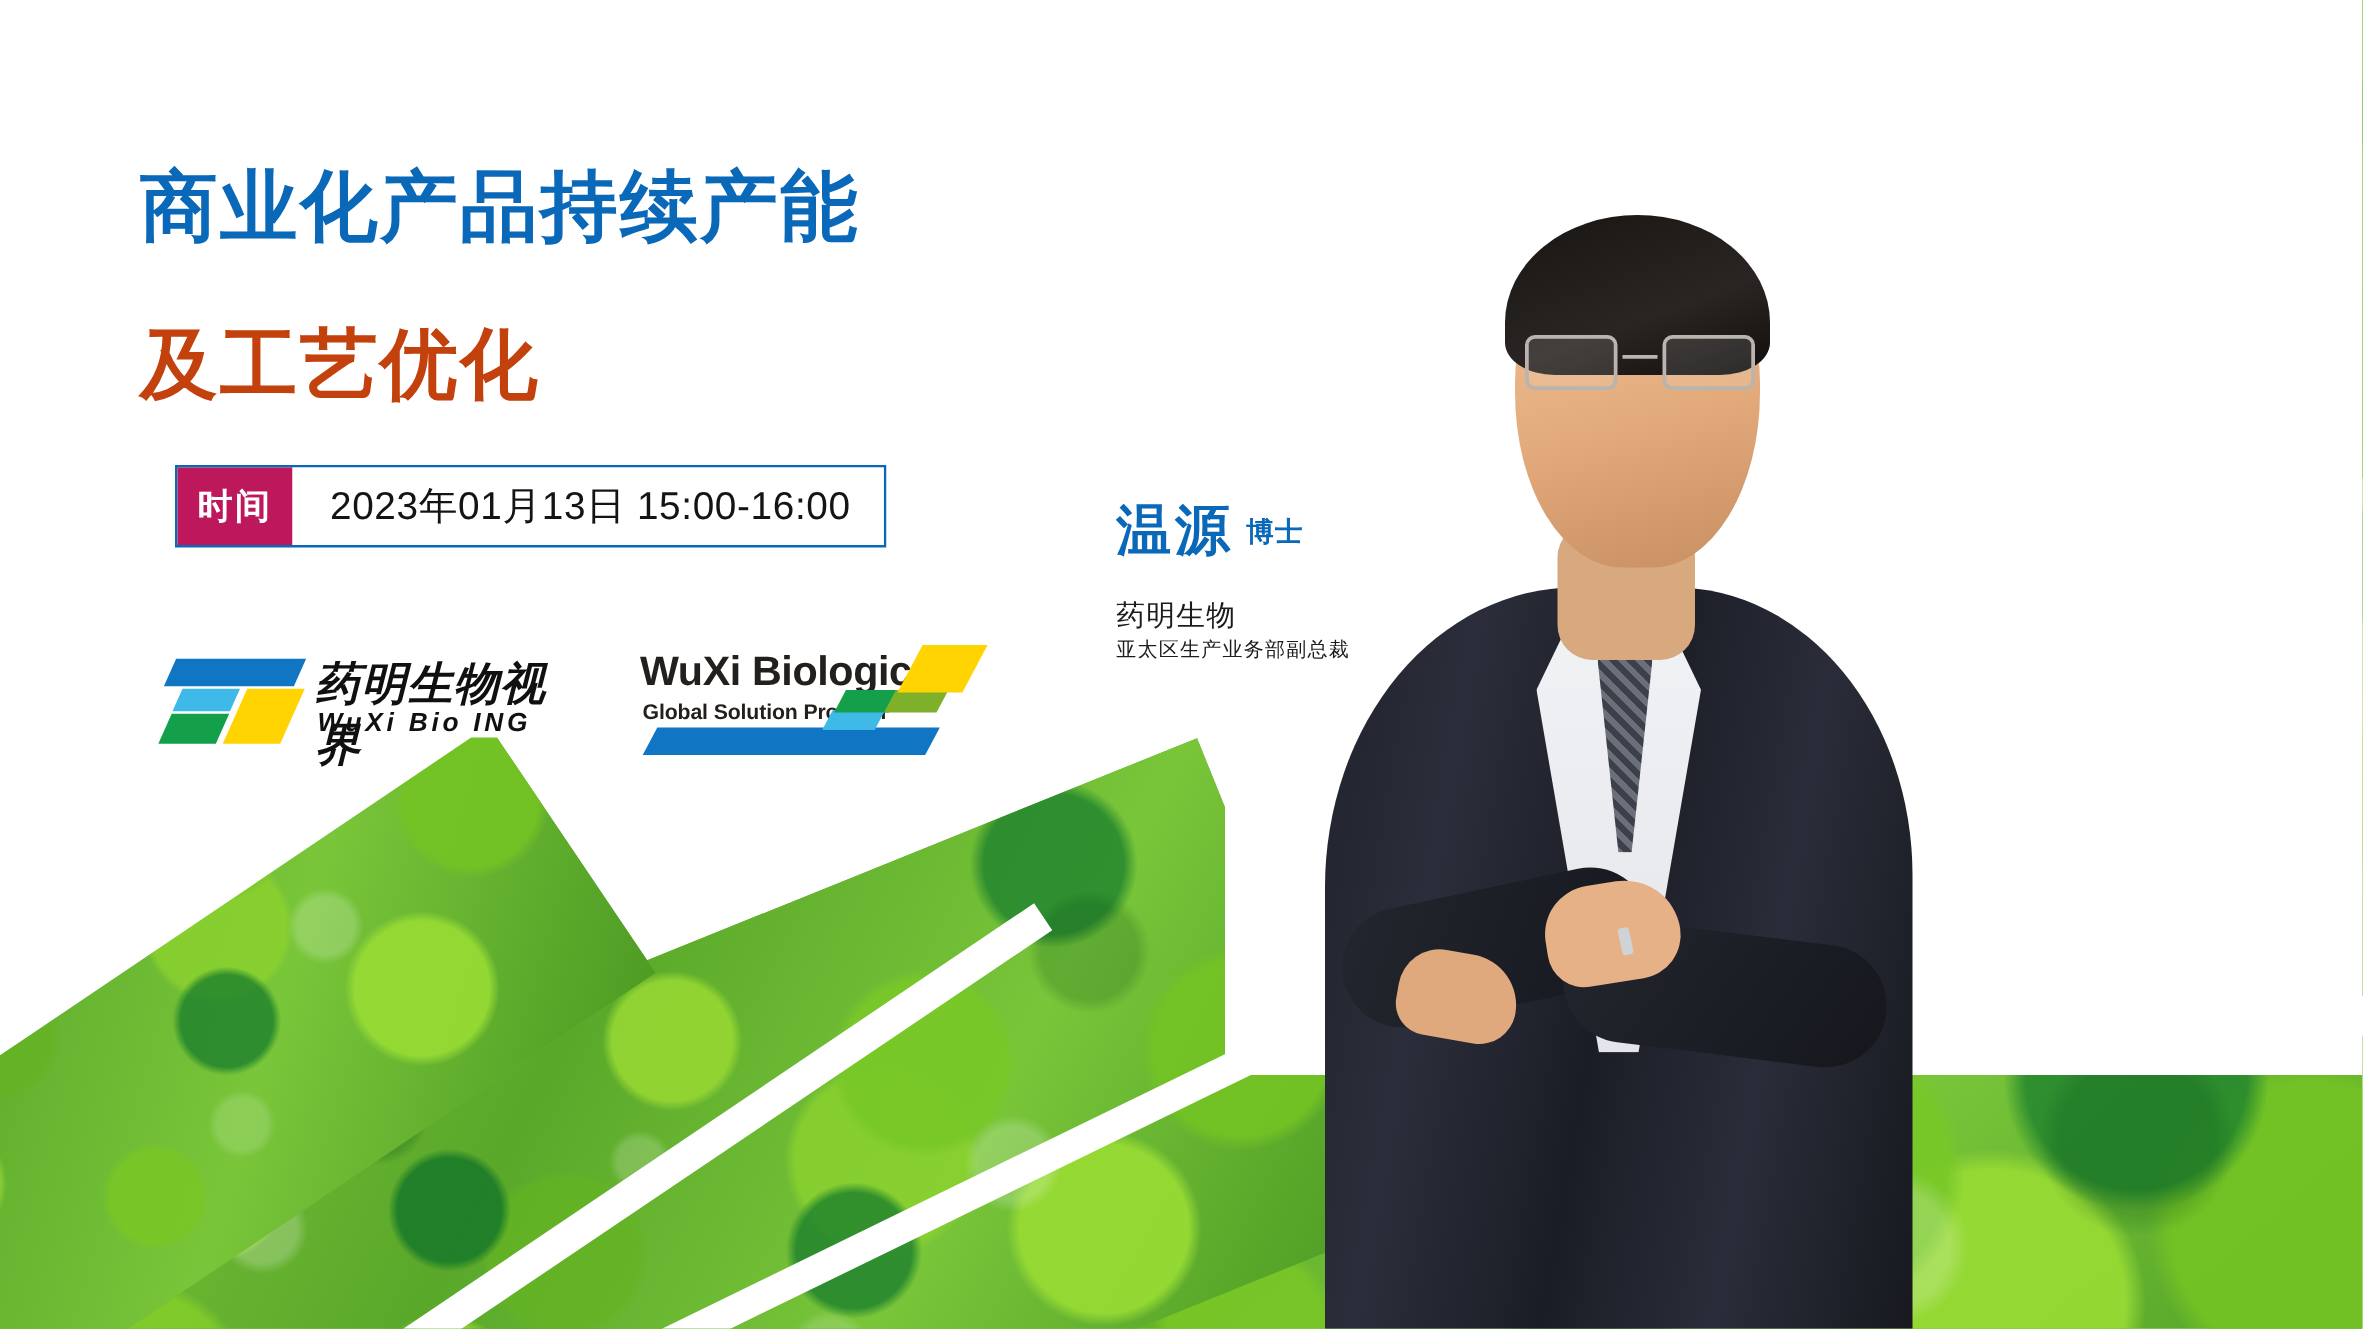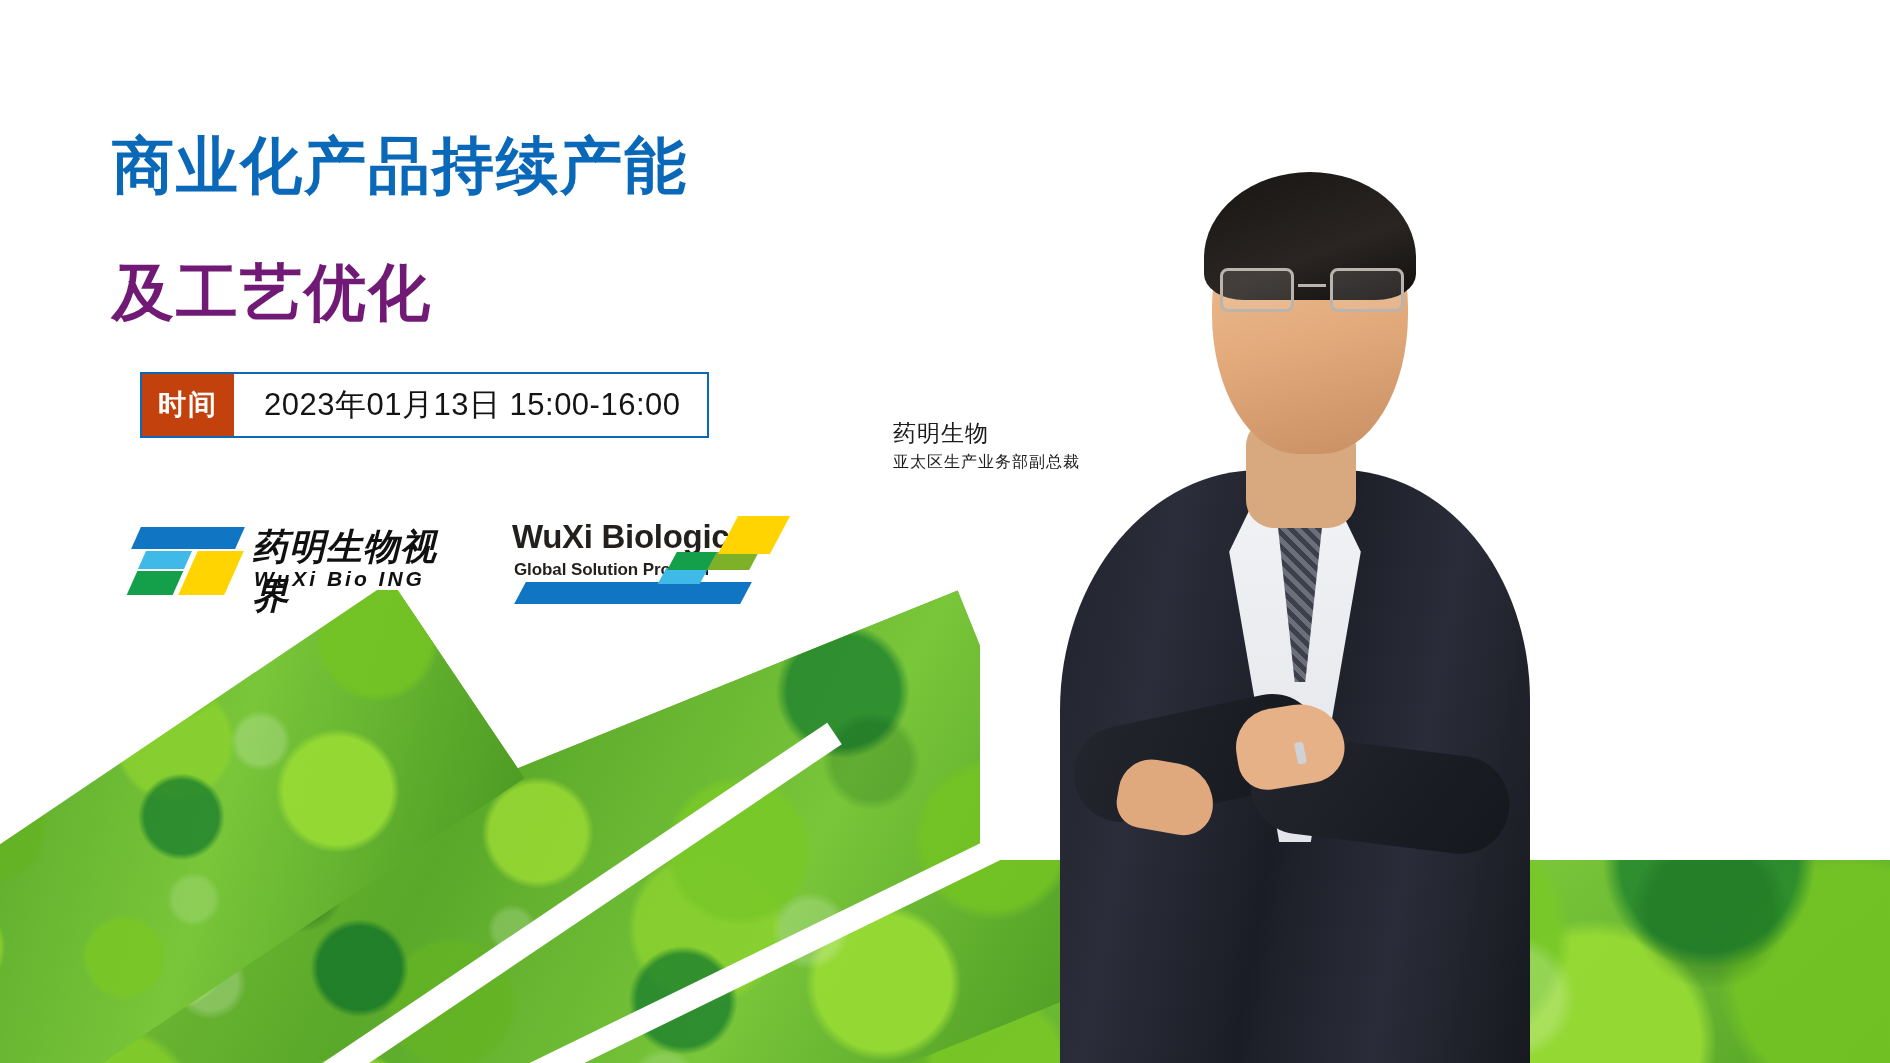--- a/index.html
+++ b/index.html
@@ -105,25 +105,25 @@
   #armL{ left:72px; top:560px; width:250px; height:96px; border-radius:50px; transform:rotate(-12deg); }
   #armR{ left:250px; top:596px; width:260px; height:98px; border-radius:50px; transform:rotate(7deg); }
   #handL{ left:236px; top:556px; width:108px; height:80px; background:#e7b187; border-radius:40px 46px 36px 30px; transform:rotate(-9deg); }
   #handR{ left:118px; top:612px; width:96px; height:70px; background:#e0a87d; border-radius:34px 42px 30px 26px; transform:rotate(10deg); }
   #ring{ position:absolute; left:296px; top:592px; width:9px; height:22px; background:#cfd2d6; border-radius:3px; transform:rotate(-12deg); }
 
   
   #title{ position:absolute; left:112px; top:78px; width:840px; }
   .t-line{ font-weight:700; font-size:62px; line-height:1.28; letter-spacing:2px;margin-top:48px; }
   .t-blue{ color:#0a68b8; }
-  .t-black{ color:#701a75; }
+  .t-black{ color:#c2410c; }
 
   #timebox{ position:absolute; left:140px; top:372px; height:66px; display:flex; align-items:stretch;
     border:2px solid #0a68b8; }
-  #time-label{ background:#c2410c; color:#fff; font-weight:700; font-size:28px;
+  #time-label{ background:#be185d; color:#fff; font-weight:700; font-size:28px;
     display:flex; align-items:center; justify-content:center; padding:0 16px; letter-spacing:2px;font-family:Liberation Mono, monospace; }
   #time-value{ background:#fff; color:#141414; font-size:31px; display:flex; align-items:center;
     padding:0 26px 0 30px; white-space:nowrap; letter-spacing:.5px; }
 
   
   #logo-bioing{ position:absolute; left:122px; top:525px; width:320px; height:72px; }
   #logo-bioing .mark{ position:absolute; left:0; top:0; width:122px; height:72px; }
   .par{ position:absolute; }
   .p1{ left:14px; top:2px; width:104px; height:22px; background:#1075c2;
        transform:skewX(-24deg); }
@@ -216,17 +216,20 @@
     <div class="l1">WuXi Biologics</div>
     <div class="l2">Global Solution Provider</div>
     <span class="sw sw-bl"></span>
     <span class="sw sw-cy"></span>
     <span class="sw sw-gr"></span>
     <span class="sw sw-og"></span>
     <span class="sw sw-y"></span>
   </div>
 
   <div id="speaker">
+    <div>
+      <span id="sp-name">温源</span><span id="sp-degree">博士</span>
+    </div>
     <div id="sp-org">药明生物</div>
     <div id="sp-role">亚太区生产业务部副总裁</div>
   </div>
 
 </div>
 
 </body></html>

